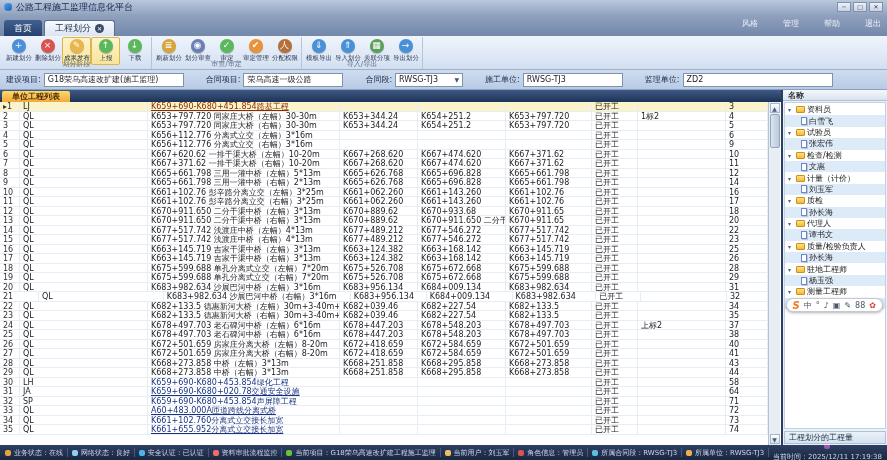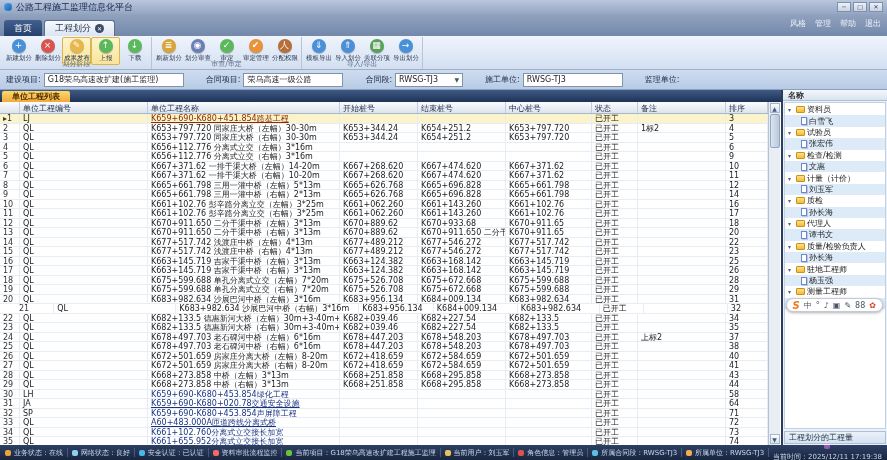--- a/index.html
+++ b/index.html
@@ -14,21 +14,21 @@
   .win-controls { margin-left:auto; display:flex; gap:2px; }
   .win-btn { width:14px; height:10px; background:linear-gradient(#eef2f8,#c7d2e2); border:1px solid #7e90ab; font-size:6px; line-height:8px; text-align:center; color:#32425f; }
 
   
   .tabstrip { height:22px; background:linear-gradient(#8d9dbb,#76априori);background:linear-gradient(#92a2bf,#7388aa); display:flex; align-items:flex-end; padding:0 4px; flex:0 0 auto; position:relative; }
   .nav-tab { height:16px; padding:0 10px; font-size:9px; display:flex; align-items:center; gap:4px; border-radius:3px 3px 0 0; margin-right:2px; }
   .nav-tab.inactive { background:linear-gradient(#41608f,#27426e); color:#fff; }
   .nav-tab.active { background:linear-gradient(#f7fafd,#dbe5f2); color:#1c2b4a; border:1px solid #5d6f8e; border-bottom:none; }
   .tab-close { width:9px; height:9px; border-radius:50%; background:#3c4a66; color:#fff; font-size:6px; line-height:9px; text-align:center; }
   .nav-links { position:absolute; right:6px; top:4px; display:flex; gap:9px; color:#eaf0fa; font-size:8px; }
-  .nav-links span { cursor:default; }
+  .nav-links span { cursor:default;margin-left:16px; }
 
   
   .ribbon { height:34px; background:linear-gradient(#f0f5fc,#d2dff1); border-bottom:1px solid #9db0ca; display:flex; padding:1px 0 0 2px; flex:0 0 auto; }
   .rgroup { display:flex; align-items:flex-start; padding:0 2px 8px 2px; border-right:1px solid #b6c5da; position:relative; }
   .rgroup-label { position:absolute; bottom:0; left:0; right:0; text-align:center; font-size:7px; color:#5d6b85; }
   .rbtn { width:29px; display:flex; flex-direction:column; align-items:center; padding:1px 0; border:1px solid transparent; border-radius:2px; }
   .rbtn.hl { background:linear-gradient(#fdf4cc,#f8e49a); border-color:#dcb54e; }
   .ricon { width:14px; height:14px; border-radius:50%; color:#fff; font-size:9px; line-height:13px; text-align:center; box-shadow:0 1px 1px rgba(0,0,0,.25); }
   .rlabel { font-size:7px; color:#2c3a55; white-space:nowrap; transform:scale(.92); }
 
@@ -199,41 +199,31 @@
       <span class="cfield" style="margin-left: 22px;">
         <span class="clabel">合同段:</span>
         <span class="cinput" style="width: 68px;">RWSG-TJ3<span class="caret">▼</span></span>
       </span>
       <span class="cfield" style="margin-left: 22px;">
         <span class="clabel">施工单位:</span>
         <span class="cinput" style="width: 100px;">RWSG-TJ3</span>
       </span>
       <span class="cfield" style="margin-left: 22px;">
         <span class="clabel">监理单位:</span>
+        <span class="cinput" style="width: 150px;">ZD2</span>
       </span>
     </div>
 
   <div class="main">
     <div class="table-area">
       <div class="table-tabstrip">
         <span class="unit-tab">单位工程列表</span>
       </div>
       <div class="grid">
         <div class="grid-cols">
-          <div class="grid-header" id="gridHeader">
-              <span class="gh-cell" style="width: 20px;"></span>
-              <span class="gh-cell" style="width: 128px;">单位工程编号</span>
-              <span class="gh-cell" style="width: 192px;">单位工程名称</span>
-              <span class="gh-cell" style="width: 78px;">开始桩号</span>
-              <span class="gh-cell" style="width: 88px;">结束桩号</span>
-              <span class="gh-cell" style="width: 86px;">中心桩号</span>
-              <span class="gh-cell" style="width: 46px;">状态</span>
-              <span class="gh-cell" style="width: 88px;">备注</span>
-              <span class="gh-cell" style="width: 42px;">排序</span>
-            </div>
           <div class="grid-body" id="gridBody">
               <div class="grow sel">
                 <span class="gcell num" style="width: 20px;">▸1</span>
                 <span class="gcell" style="width: 128px;">LJ</span>
                 <span class="gcell name-red" style="width: 192px;">K659+690-K680+451.854路基工程</span>
                 <span class="gcell" style="width: 78px;"></span>
                 <span class="gcell" style="width: 88px;"></span>
                 <span class="gcell" style="width: 86px;"></span>
                 <span class="gcell" style="width: 46px;">已开工</span>
                 <span class="gcell" style="width: 88px;"></span>
@@ -279,21 +269,21 @@
                 <span class="gcell" style="width: 78px;"></span>
                 <span class="gcell" style="width: 88px;"></span>
                 <span class="gcell" style="width: 86px;"></span>
                 <span class="gcell" style="width: 46px;">已开工</span>
                 <span class="gcell" style="width: 88px;"></span>
                 <span class="gcell" style="width: 42px;">9</span>
               </div>
               <div class="grow">
                 <span class="gcell num" style="width: 20px;">6</span>
                 <span class="gcell" style="width: 128px;">QL</span>
-                <span class="gcell" style="width: 192px;">K667+371.62  一排干渠大桥（左幅）14-20m</span>
+                <span class="gcell" style="width: 192px;">K667+620.62  一排干渠大桥（左幅）10-20m</span>
                 <span class="gcell" style="width: 78px;">K667+268.620</span>
                 <span class="gcell" style="width: 88px;">K667+474.620</span>
                 <span class="gcell" style="width: 86px;">K667+371.62</span>
                 <span class="gcell" style="width: 46px;">已开工</span>
                 <span class="gcell" style="width: 88px;"></span>
                 <span class="gcell" style="width: 42px;">10</span>
               </div>
               <div class="grow">
                 <span class="gcell num" style="width: 20px;">7</span>
                 <span class="gcell" style="width: 128px;">QL</span>
@@ -442,21 +432,21 @@
                 <span class="gcell" style="width: 128px;">QL</span>
                 <span class="gcell" style="width: 192px;">K683+982.634 沙展巴河中桥（左幅）3*16m</span>
                 <span class="gcell" style="width: 78px;">K683+956.134</span>
                 <span class="gcell" style="width: 88px;">K684+009.134</span>
                 <span class="gcell" style="width: 86px;">K683+982.634</span>
                 <span class="gcell" style="width: 46px;">已开工</span>
                 <span class="gcell" style="width: 88px;"></span>
                 <span class="gcell" style="width: 42px;">31</span>
               </div>
               <div class="grow">
-                <span class="gcell num" style="width: 40px; margin-left: 16px;">21</span>
+                <span class="gcell num" style="width: 40px;">21</span>
                 <span class="gcell" style="width: 128px;">QL</span>
                 <span class="gcell" style="width: 192px;">K683+982.634 沙展巴河中桥（右幅）3*16m</span>
                 <span class="gcell" style="width: 78px;">K683+956.134</span>
                 <span class="gcell" style="width: 88px;">K684+009.134</span>
                 <span class="gcell" style="width: 86px;">K683+982.634</span>
                 <span class="gcell" style="width: 46px;">已开工</span>
                 <span class="gcell" style="width: 88px;"></span>
                 <span class="gcell" style="width: 42px;">32</span>
               </div>
               <div class="grow">

